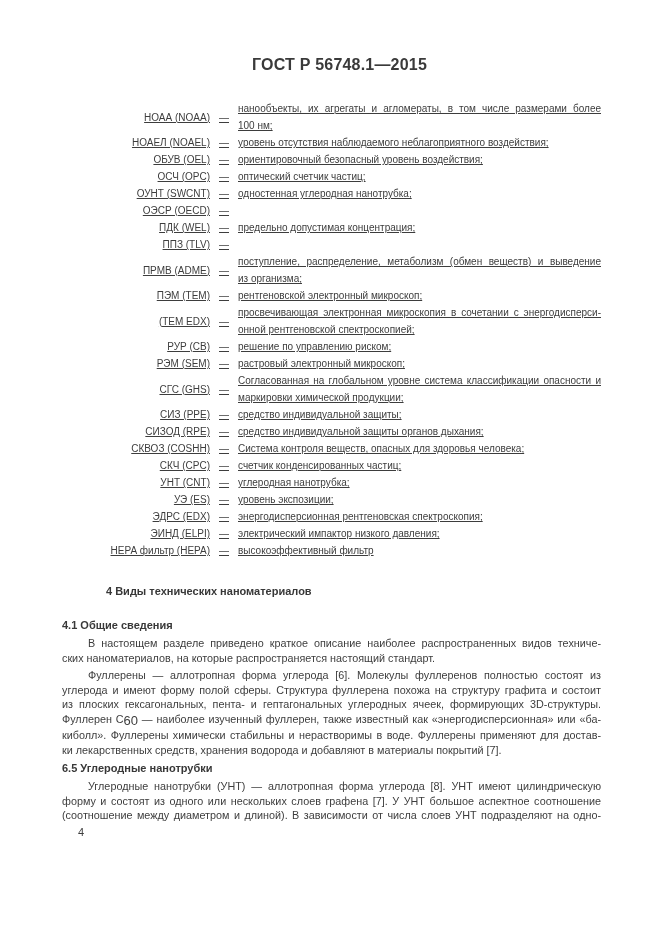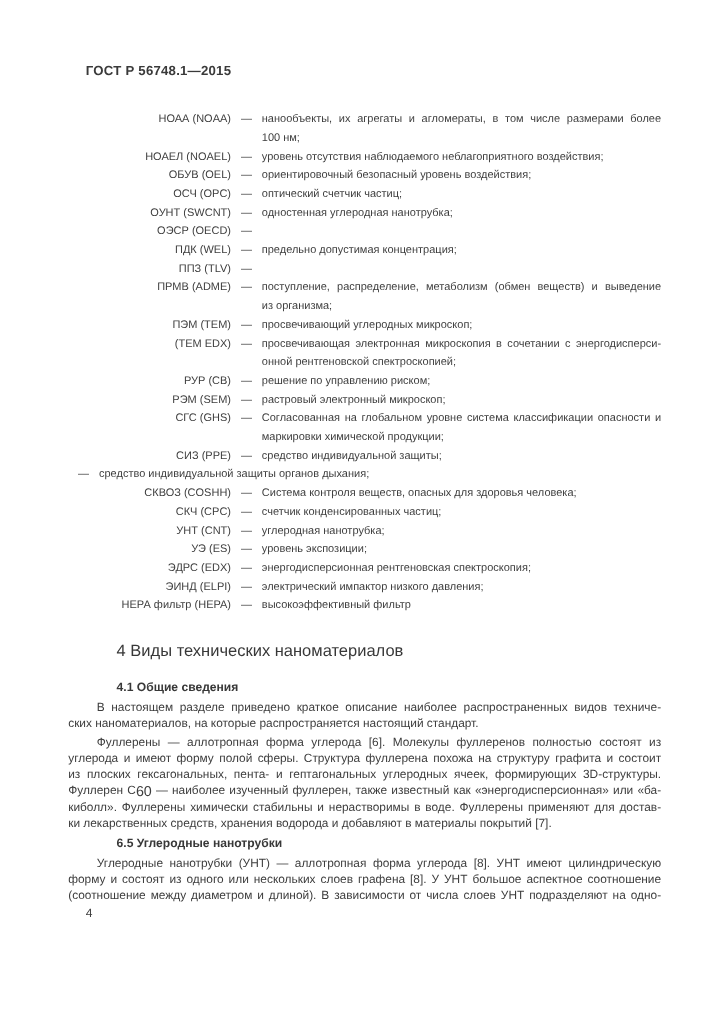--- a/index.html
+++ b/index.html
@@ -2,30 +2,30 @@
 <html><head>
 <meta charset="utf-8">
 <style>
   html,body { margin:0; padding:0; background:#ffffff; }
   .page {
     position:relative; width:661px; height:935px; background:#ffffff;
     box-sizing:border-box; padding:57px 60px 0 62px;
     font-family:"Liberation Sans","DejaVu Sans",sans-serif;
     color:#3d3d3d; overflow:hidden;
   }
-  .doc-header { font-weight:bold; font-size:12px; line-height:15px; margin-left:16px; color:#3a3a3a; letter-spacing:0.2px; }
+  .doc-header { font-weight:bold; font-size:16px; line-height:15px; margin-left:16px; color:#3a3a3a; letter-spacing:0.2px;text-align:center; }
   .abbr { margin-top:28px; font-size:10px; }
-  .row { display:flex; align-items:flex-start; }
+  .row { display:flex; align-items:center;text-decoration:underline; }
   .term { width:148px; text-align:right; line-height:17px; flex:none; }
   .dash { width:28px; text-align:center; line-height:17px; flex:none; }
   .def { flex:1; line-height:17px; min-width:0; }
   .dl { line-height:17px; }
   .j { text-align:justify; text-align-last:justify; }
-  .sec-title { font-size:15px; font-weight:normal; line-height:17px; margin:24px 0 0 44px; color:#383838; }
-  .sub-title { font-size:11px; font-weight:bold; line-height:15px; margin-left:44px; color:#383838; }
+  .sec-title { font-size:11px; font-weight:bold; line-height:17px; margin:24px 0 0 44px; color:#383838; }
+  .sub-title { font-size:11px; font-weight:bold; line-height:15px; color:#383838; }
   .h41 { margin-top:18px; }
   .h42 { margin-top:10px; }
   .h43 { margin-top:4px; }
   .para { margin-top:3px; font-size:10.8px; }
   .pl { line-height:14.5px; }
   .ind { text-indent:26px; }
   .sub { font-size:13px; vertical-align:-2px; }
   .page-num { font-size:11px; line-height:13px; margin:3px 0 0 16px; }
 </style>
 </head>
@@ -91,21 +91,21 @@
       <div class="dash">—</div>
       <div class="def">
         <div class="dl j">поступление, распределение, метаболизм (обмен веществ) и выведение</div>
         <div class="dl">из организма;</div>
       </div>
     </div>
 
     <div class="row">
       <div class="term">ПЭМ (TEM)</div>
       <div class="dash">—</div>
-      <div class="def dl">просвечивающий углеродных микроскоп;</div>
+      <div class="def dl">рентгеновской электронный микроскоп;</div>
     </div>
 
     <div class="row">
       <div class="term">
         <div>(TEM EDX)</div>
       </div>
       <div class="dash">—</div>
       <div class="def">
         <div class="dl j">просвечивающая электронная микроскопия в сочетании с энергодисперси-</div>
         <div class="dl">онной рентгеновской спектроскопией;</div>
@@ -133,20 +133,21 @@
       </div>
     </div>
 
     <div class="row">
       <div class="term">СИЗ (PPE)</div>
       <div class="dash">—</div>
       <div class="def dl">средство индивидуальной защиты;</div>
     </div>
 
     <div class="row">
+      <div class="term">СИЗОД (RPE)</div>
       <div class="dash">—</div>
       <div class="def dl">средство индивидуальной защиты органов дыхания;</div>
     </div>
 
     <div class="row">
       <div class="term">СКВОЗ (COSHH)</div>
       <div class="dash">—</div>
       <div class="def dl">Система контроля веществ, опасных для здоровья человека;</div>
     </div>
 
@@ -201,19 +202,19 @@
     <div class="pl j">углерода и имеют форму полой сферы. Структура фуллерена похожа на структуру графита и состоит</div>
     <div class="pl j">из плоских гексагональных, пента- и гептагональных углеродных ячеек, формирующих 3D-структуры.</div>
     <div class="pl j"><span>Фуллерен С</span><span class="sub">60</span><span> — наиболее изученный фуллерен, также известный как «энергодисперсионная» или «ба-</span></div>
     <div class="pl j">киболл». Фуллерены химически стабильны и нерастворимы в воде. Фуллерены применяют для достав-</div>
     <div class="pl">ки лекарственных средств, хранения водорода и добавляют в материалы покрытий [7].</div>
   </div>
 
   <div class="sub-title h43">6.5 Углеродные нанотрубки</div>
   <div class="para">
     <div class="pl ind j">Углеродные нанотрубки (УНТ) — аллотропная форма углерода [8]. УНТ имеют цилиндрическую</div>
-    <div class="pl j">форму и состоят из одного или нескольких слоев графена [8]. У УНТ большое аспектное соотношение</div>
+    <div class="pl j">форму и состоят из одного или нескольких слоев графена [7]. У УНТ большое аспектное соотношение</div>
     <div class="pl j">(соотношение между диаметром и длиной). В зависимости от числа слоев УНТ подразделяют на одно-</div>
   </div>
 
   <div class="page-num">4</div>
 
 </div>
 
 </body></html>

